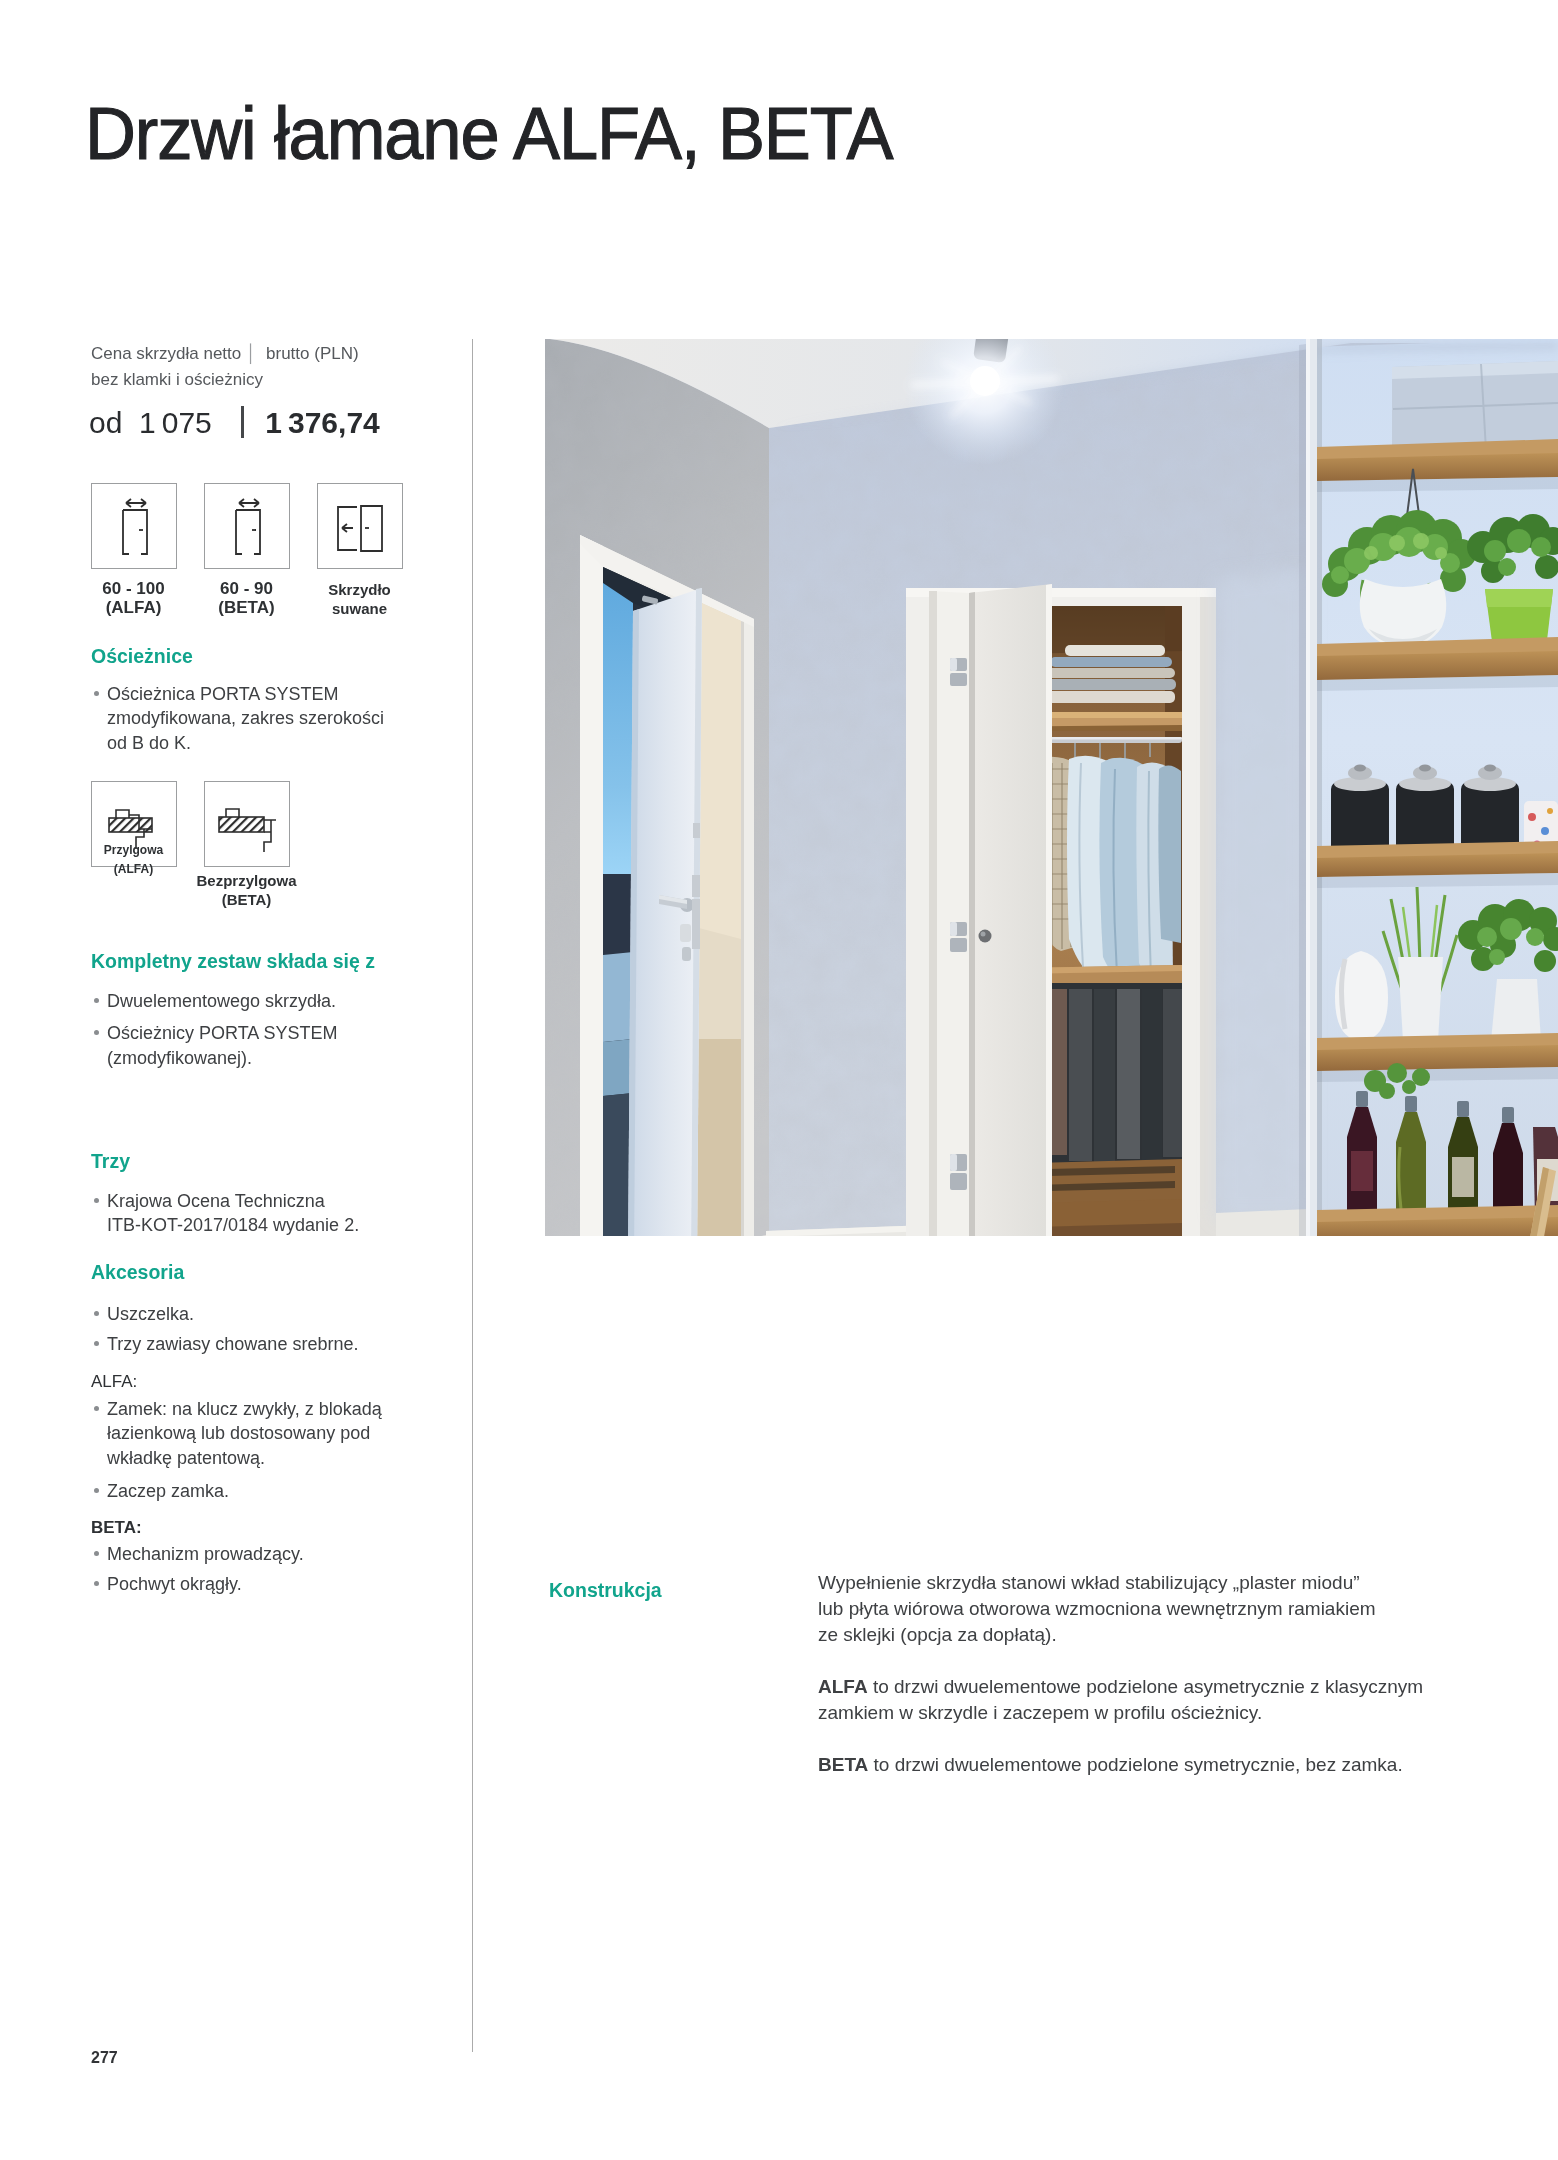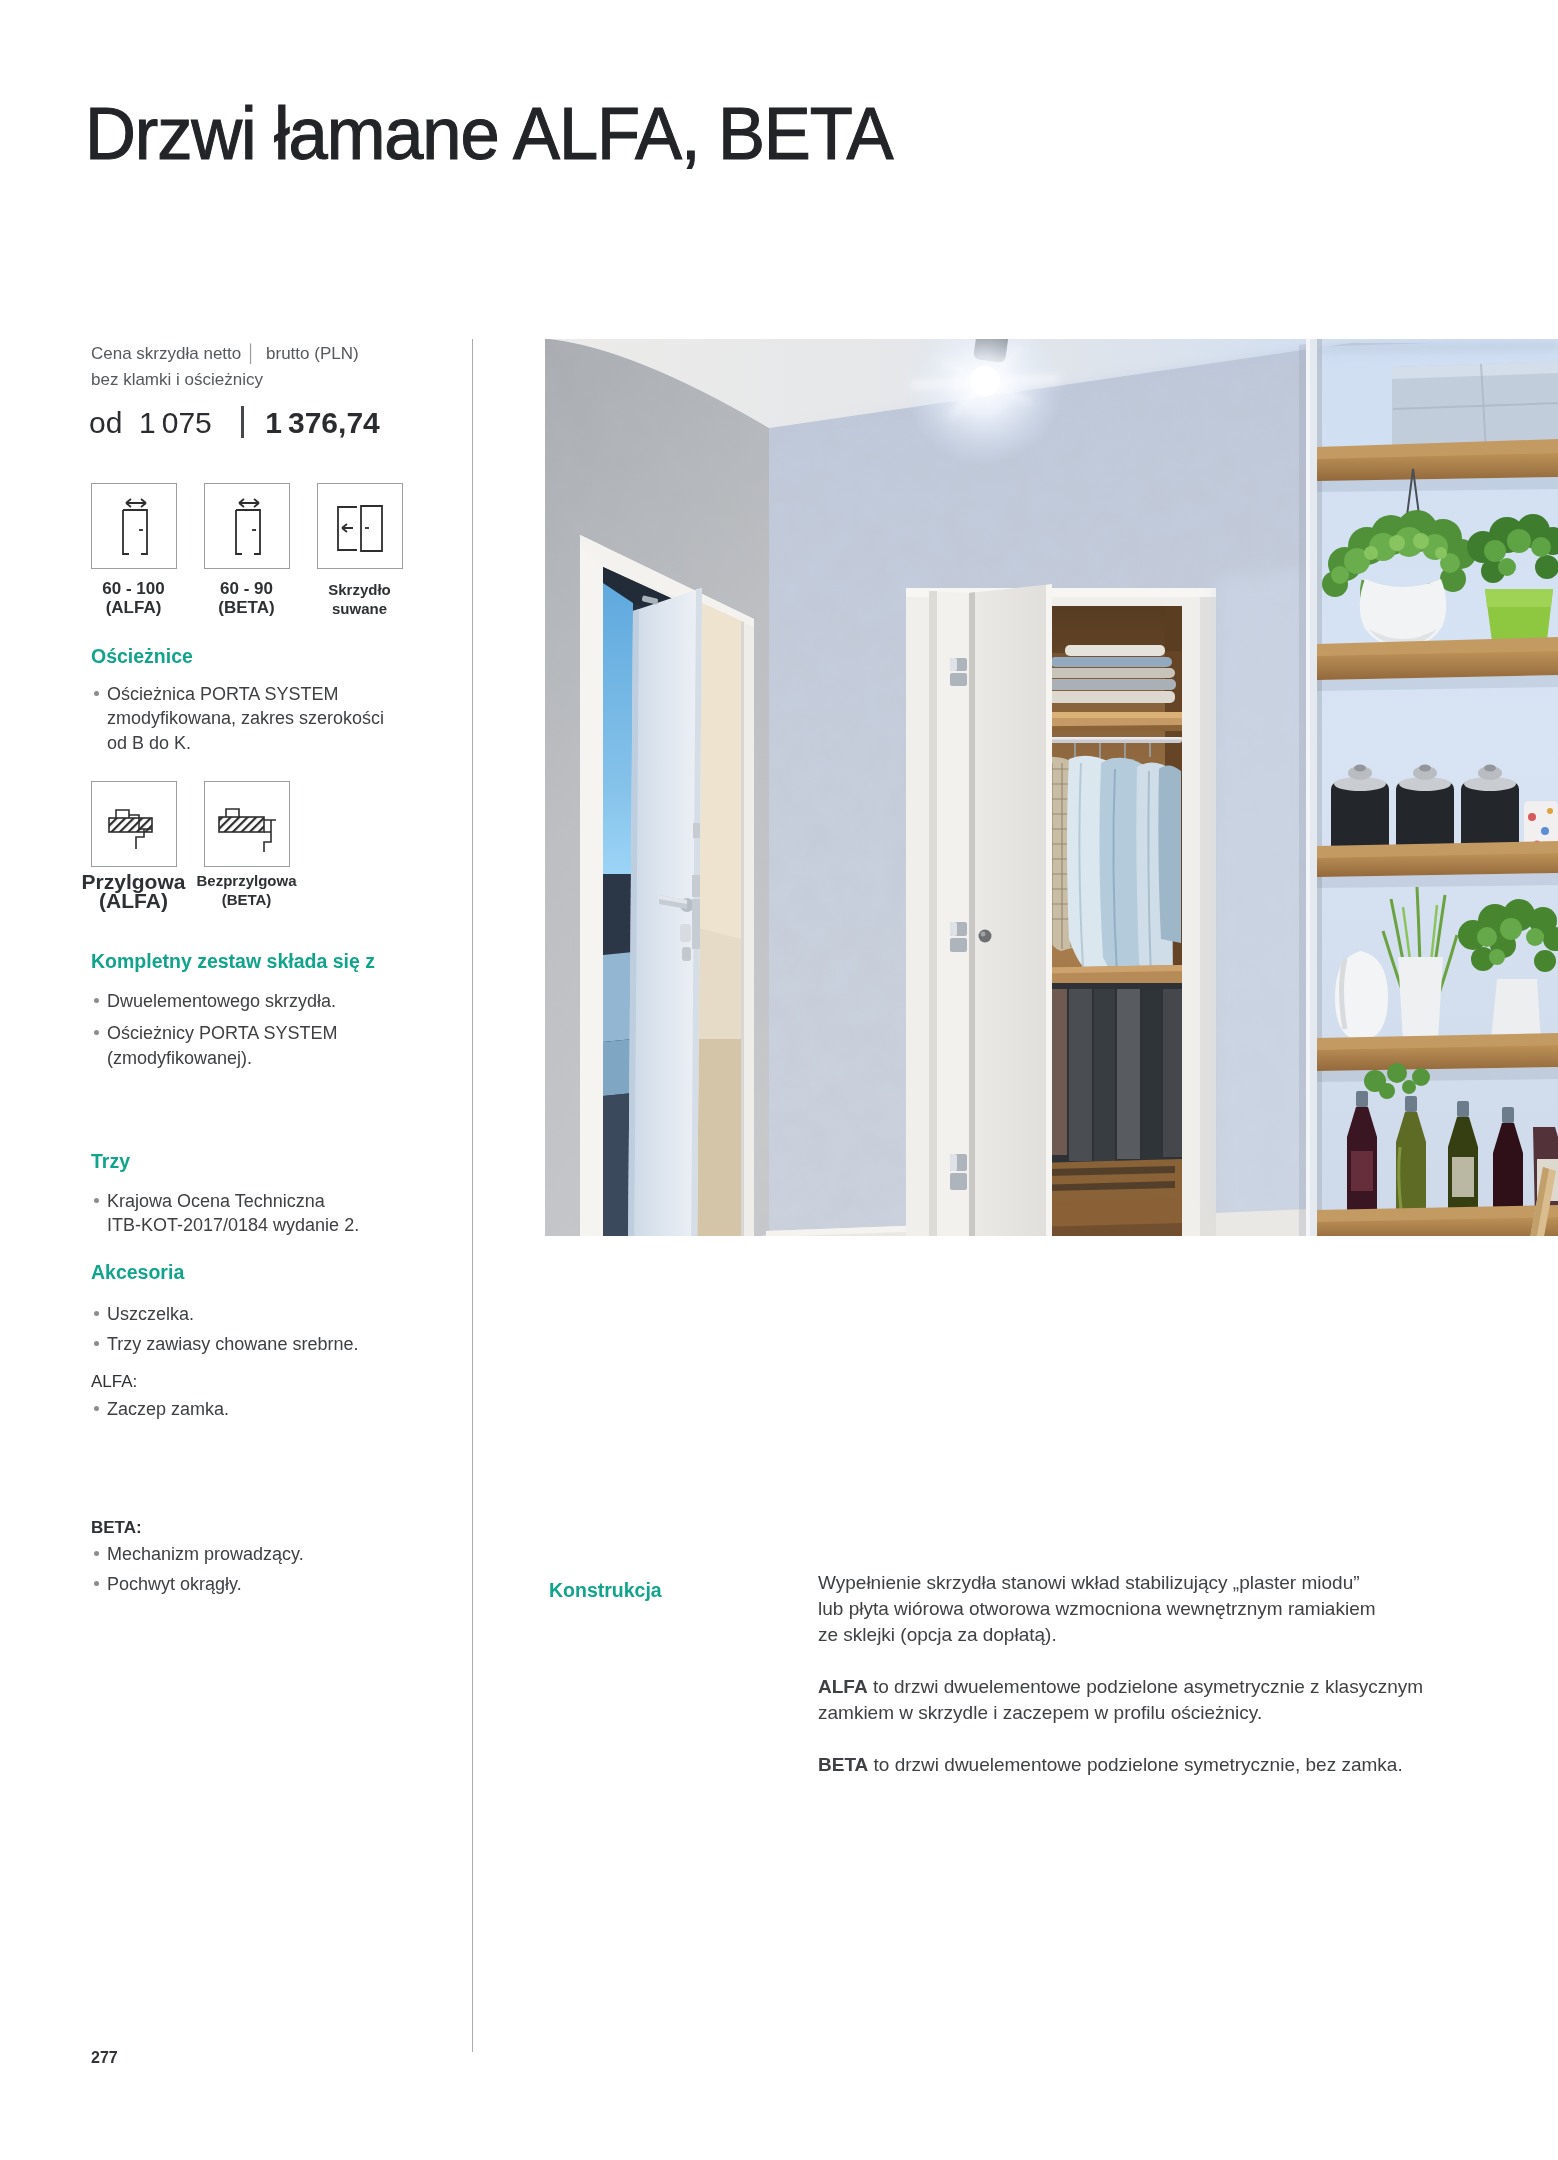--- a/index.html
+++ b/index.html
@@ -79,21 +79,21 @@
       </defs>
 <g stroke="#2e2e2e" stroke-width="1.6" fill="none">
 <rect x="17" y="36" width="43" height="14" fill="url(#h1)"></rect>
 <path d="M24 36 v-8 h13 v8"></path>
 <path d="M37 33 h10 v14"></path>
 <path d="M47 47 h13 M52 47 v8 h-8 v12"></path>
 </g>
 </svg>
 </div>
 
-<div class="ilabel" style="left:56px;top:872px;width:155px;font-size:21px;">Przylgowa<br>(ALFA)</div>
+<div class="ilabel" style="left:56px;top:841px;width:155px;font-size:12px;">Przylgowa<br>(ALFA)</div>
 
 <div class="ibox" style="left:204px;top:781px;">
 <svg width="84" height="84" viewBox="0 0 84 84">
 <g stroke="#2e2e2e" stroke-width="1.6" fill="none">
 <rect x="14" y="35" width="45" height="15" fill="url(#h1)"></rect>
 <path d="M21 35 v-8 h13 v8"></path>
 <path d="M59 38 h12 M66 38 v12 h-7 M66 50 v10 h-7 v10"></path>
 </g>
 </svg>
 </div>
@@ -116,20 +116,21 @@
 <div class="abs teal" style="left:91px;top:1261px;">Akcesoria</div>
 
 <ul class="bullets body-t abs" style="left:91px;top:1302px;width:340px;">
 <li style="margin-bottom:6px;">Uszczelka.</li>
 <li>Trzy zawiasy chowane srebrne.</li>
 </ul>
 
 <div class="abs" style="left:91px;top:1372px;font-size:17px;font-weight:400;color:#2e3134;">ALFA:</div>
 
 <ul class="bullets body-t abs" style="left:91px;top:1397px;width:340px;">
+<li style="margin-bottom:9px;">Zamek: na klucz zwykły, z blokadą<br>łazienkową lub dostosowany pod<br>wkładkę patentową.</li>
 <li>Zaczep zamka.</li>
 </ul>
 
 <div class="abs" style="left:91px;top:1518px;font-size:17px;font-weight:700;color:#2e3134;">BETA:</div>
 
 <ul class="bullets body-t abs" style="left:91px;top:1542px;width:340px;">
 <li style="margin-bottom:6px;">Mechanizm prowadzący.</li>
 <li>Pochwyt okrągły.</li>
 </ul>
 

